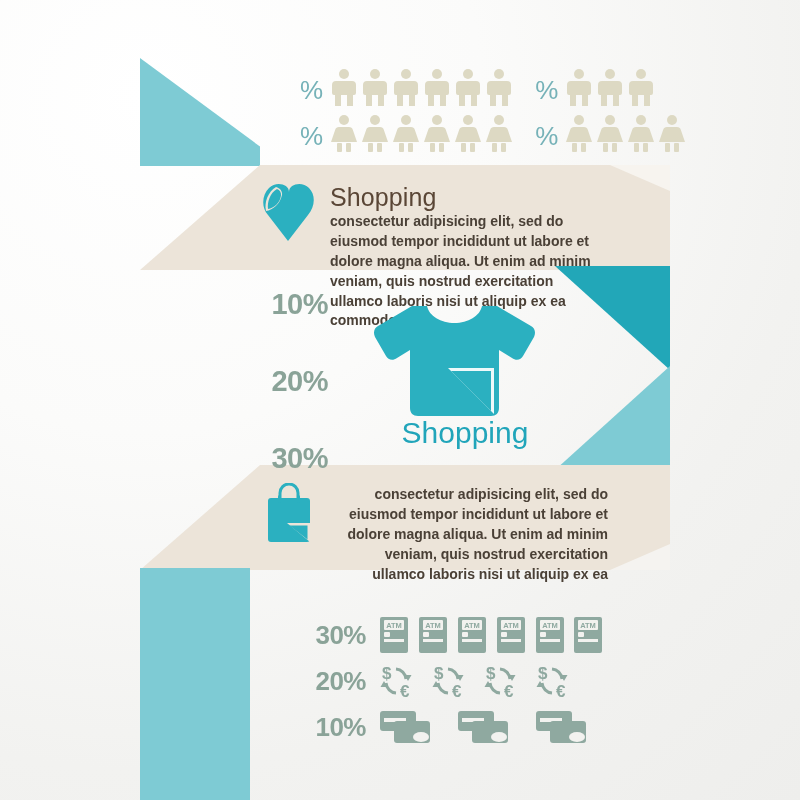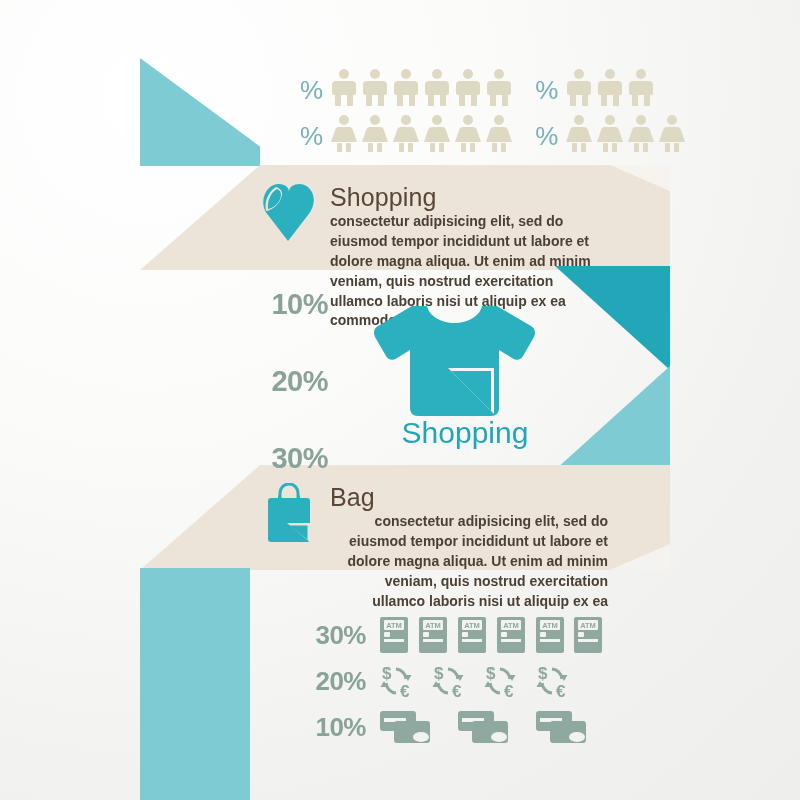--- a/index.html
+++ b/index.html
@@ -283,21 +283,20 @@
       <svg width="58" height="62" viewBox="0 0 58 62" aria-hidden="true">
         <path d="M20 16 L20 10 a9 9 0 0 1 18 0 L38 16" fill="none" stroke="#2bb0c0" stroke-width="3"></path>
         <rect x="8" y="15" width="42" height="44" rx="3" fill="#2bb0c0"></rect>
         <rect x="18" y="12" width="3" height="8" rx="1.5" fill="#2bb0c0"></rect>
         <rect x="37" y="12" width="3" height="8" rx="1.5" fill="#2bb0c0"></rect>
         <path d="M27 40 L50 40 L50 59 Z" fill="#ece4d9"></path>
         <path d="M29.5 42.5 L47.5 42.5 L47.5 56.5 Z" fill="#2bb0c0"></path>
       </svg>
     </span>
     <div style="padding-top:2px;">
-      <div class="banner-title">Bag</div>
       <div class="banner-body body-right">consectetur adipisicing elit, sed do eiusmod tempor incididunt ut labore et dolore magna aliqua. Ut enim ad minim veniam, quis nostrud exercitation ullamco laboris nisi ut aliquip ex ea</div>
     </div>
   </div>
 
   <div class="stat-rows">
 
     <div class="stat-row">
       <span class="stat-label">30%</span>
       <span class="icons">
         <svg width="222" height="36" viewBox="0 0 222 36" aria-hidden="true">

